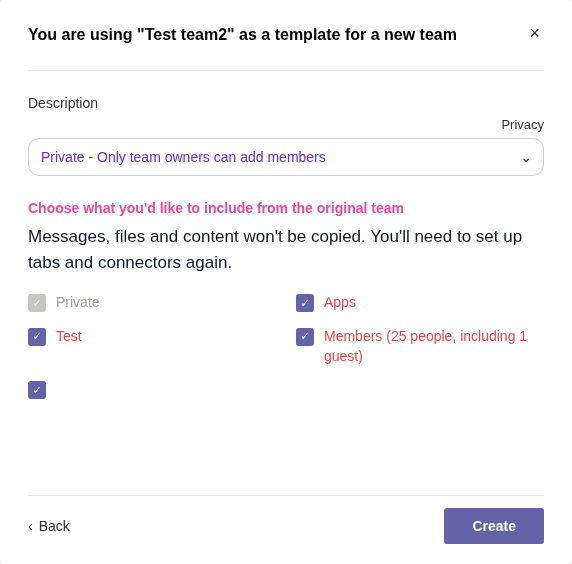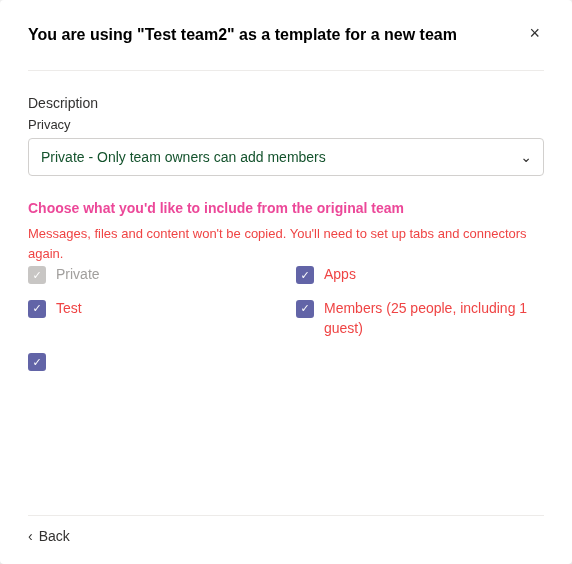--- a/index.html
+++ b/index.html
@@ -76,35 +76,36 @@
       font-family: inherit;
       outline: none;
       margin-bottom: 20px;
     }
 
     .privacy-label {
       font-size: 13px;
       font-weight: 400;
       color: #323130;
       margin-bottom: 6px;
+      text-align: right;
     }
 
     .privacy-select-wrapper {
       position: relative;
       margin-bottom: 24px;
     }
 
     .privacy-select {
       width: 100%;
       border: 1px solid #d2d0ce;
-      border-radius: 4px;
+      border-radius: 11px;
       background: #ffffff;
       padding: 10px 40px 10px 12px;
       font-size: 14px;
-      color: #14532d;
+      color: #6d28d9;
       appearance: none;
       -webkit-appearance: none;
       cursor: pointer;
       font-family: inherit;
       outline: none;
     }
 
     .select-chevron {
       position: absolute;
       right: 12px;
@@ -116,24 +117,24 @@
     }
 
     .choose-section-title {
       font-size: 14px;
       font-weight: 700;
       color: #ec4899;
       margin-bottom: 8px;
     }
 
     .choose-section-desc {
-      font-size: 13px;
-      color: #ef4444;
+      font-size: 17px;
+      color: #0f172a;
       line-height: 1.5;
-      margin-bottom: 2px;
+      margin-bottom: 18px;
     }
 
     .checkboxes-grid {
       display: grid;
       grid-template-columns: 1fr 1fr;
       gap: 14px 20px;
       margin-bottom: 32px;
     }
 
     .checkbox-item {
@@ -286,15 +287,16 @@
       </div>
     </div>
 
   </div>
 
   <div class="dialog-footer">
     <button class="back-btn">
       <span class="back-chevron">‹</span>
       <span>Back</span>
     </button>
+    <button class="create-btn">Create</button>
   </div>
 
 </div>
 
 </body></html>

